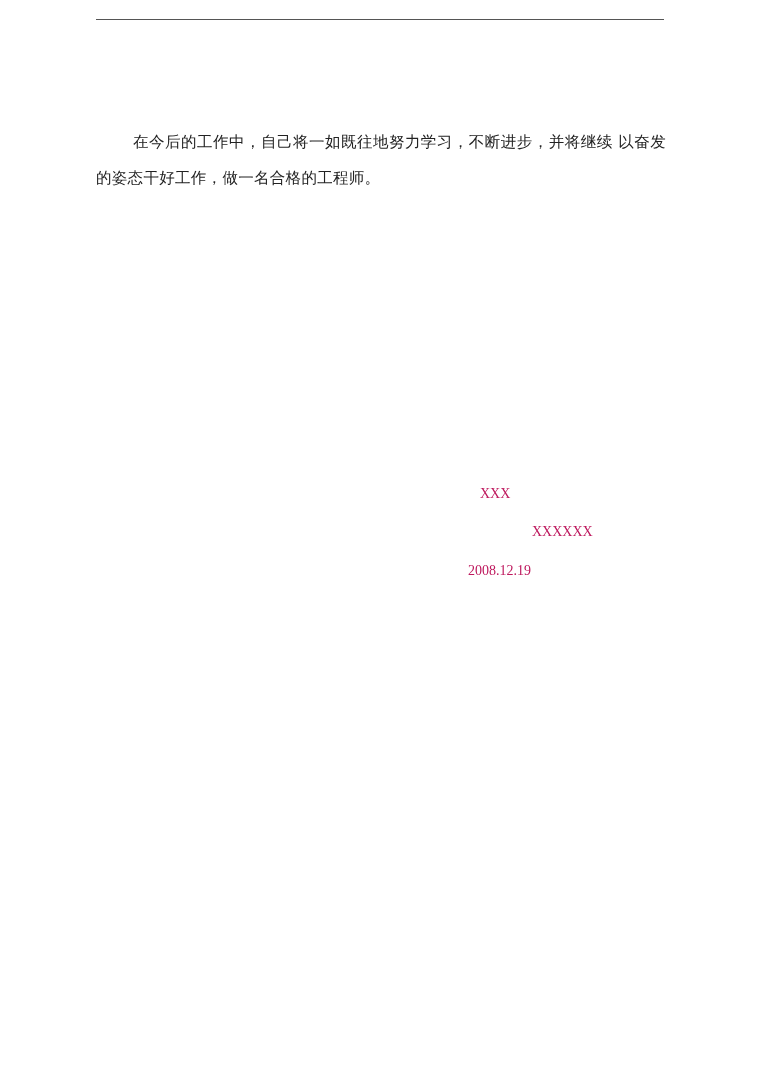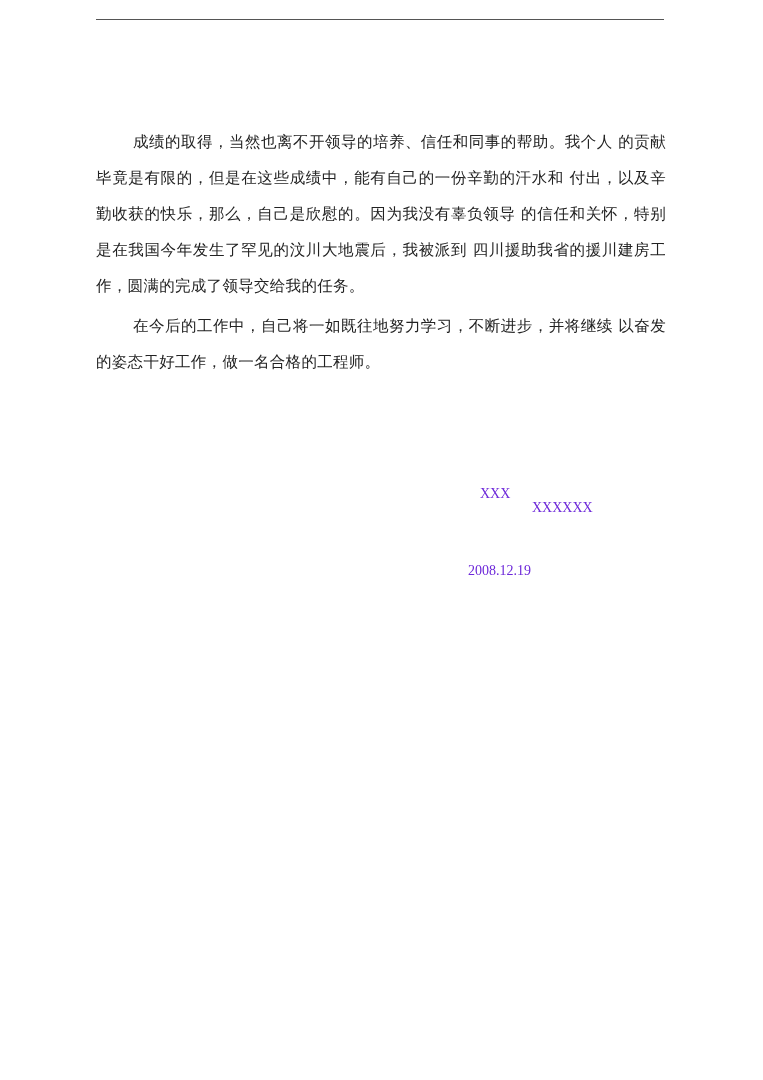--- a/index.html
+++ b/index.html
@@ -5,27 +5,26 @@
   html, body { margin:0; padding:0; background:#ffffff; }
   body { width:763px; height:1080px; position:relative; overflow:hidden;
          font-family:"DejaVu Serif","Liberation Serif",serif; color:#222; }
   .header-rule { position:absolute; left:96px; top:19px; width:568px; height:0;
                  border-top:1.5px solid #555; }
   .body-text { position:absolute; left:96px; top:124px; width:570px;
                font-size:15.5px; line-height:36px; letter-spacing:0.3px; }
   .para { margin:0; text-indent:37px; text-align:justify; text-align-last:left; }
   .para + .para { margin-top:4px; }
   .sig { position:absolute; font-family:"Liberation Serif","DejaVu Serif",serif;
-         font-size:14px; color:#6d28d9; }
+         font-size:14px; color:#be185d; }
 </style>
 </head>
 <body>
 
 <div class="header-rule"></div>
 
 <div class="body-text">
-  <p class="para">成绩的取得，当然也离不开领导的培养、信任和同事的帮助。我个人 的贡献毕竟是有限的，但是在这些成绩中，能有自己的一份辛勤的汗水和 付出，以及辛勤收获的快乐，那么，自己是欣慰的。因为我没有辜负领导 的信任和关怀，特别是在我国今年发生了罕见的汶川大地震后，我被派到 四川援助我省的援川建房工作，圆满的完成了领导交给我的任务。</p>
   <p class="para">在今后的工作中，自己将一如既往地努力学习，不断进步，并将继续 以奋发的姿态干好工作，做一名合格的工程师。</p>
 </div>
 
 <div class="sig" style="left:480px; top:486px;">XXX</div>
-<div class="sig" style="left:532px; top:500px;">XXXXXX</div>
+<div class="sig" style="left:532px; top:524px;">XXXXXX</div>
 <div class="sig" style="left:468px; top:563px;">2008.12.19</div>
 
 </body></html>

